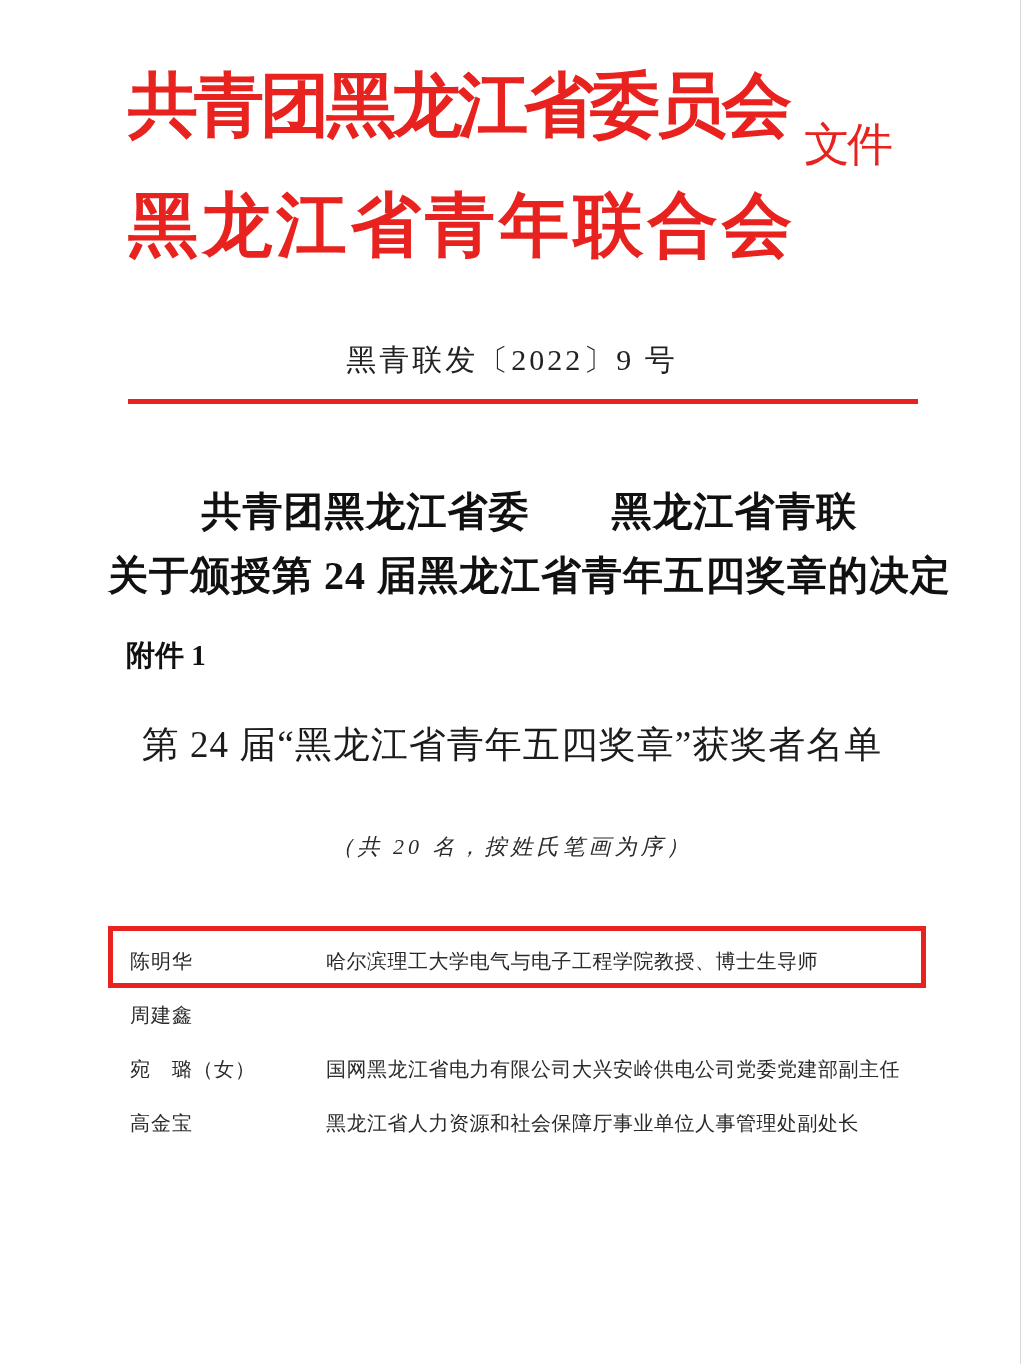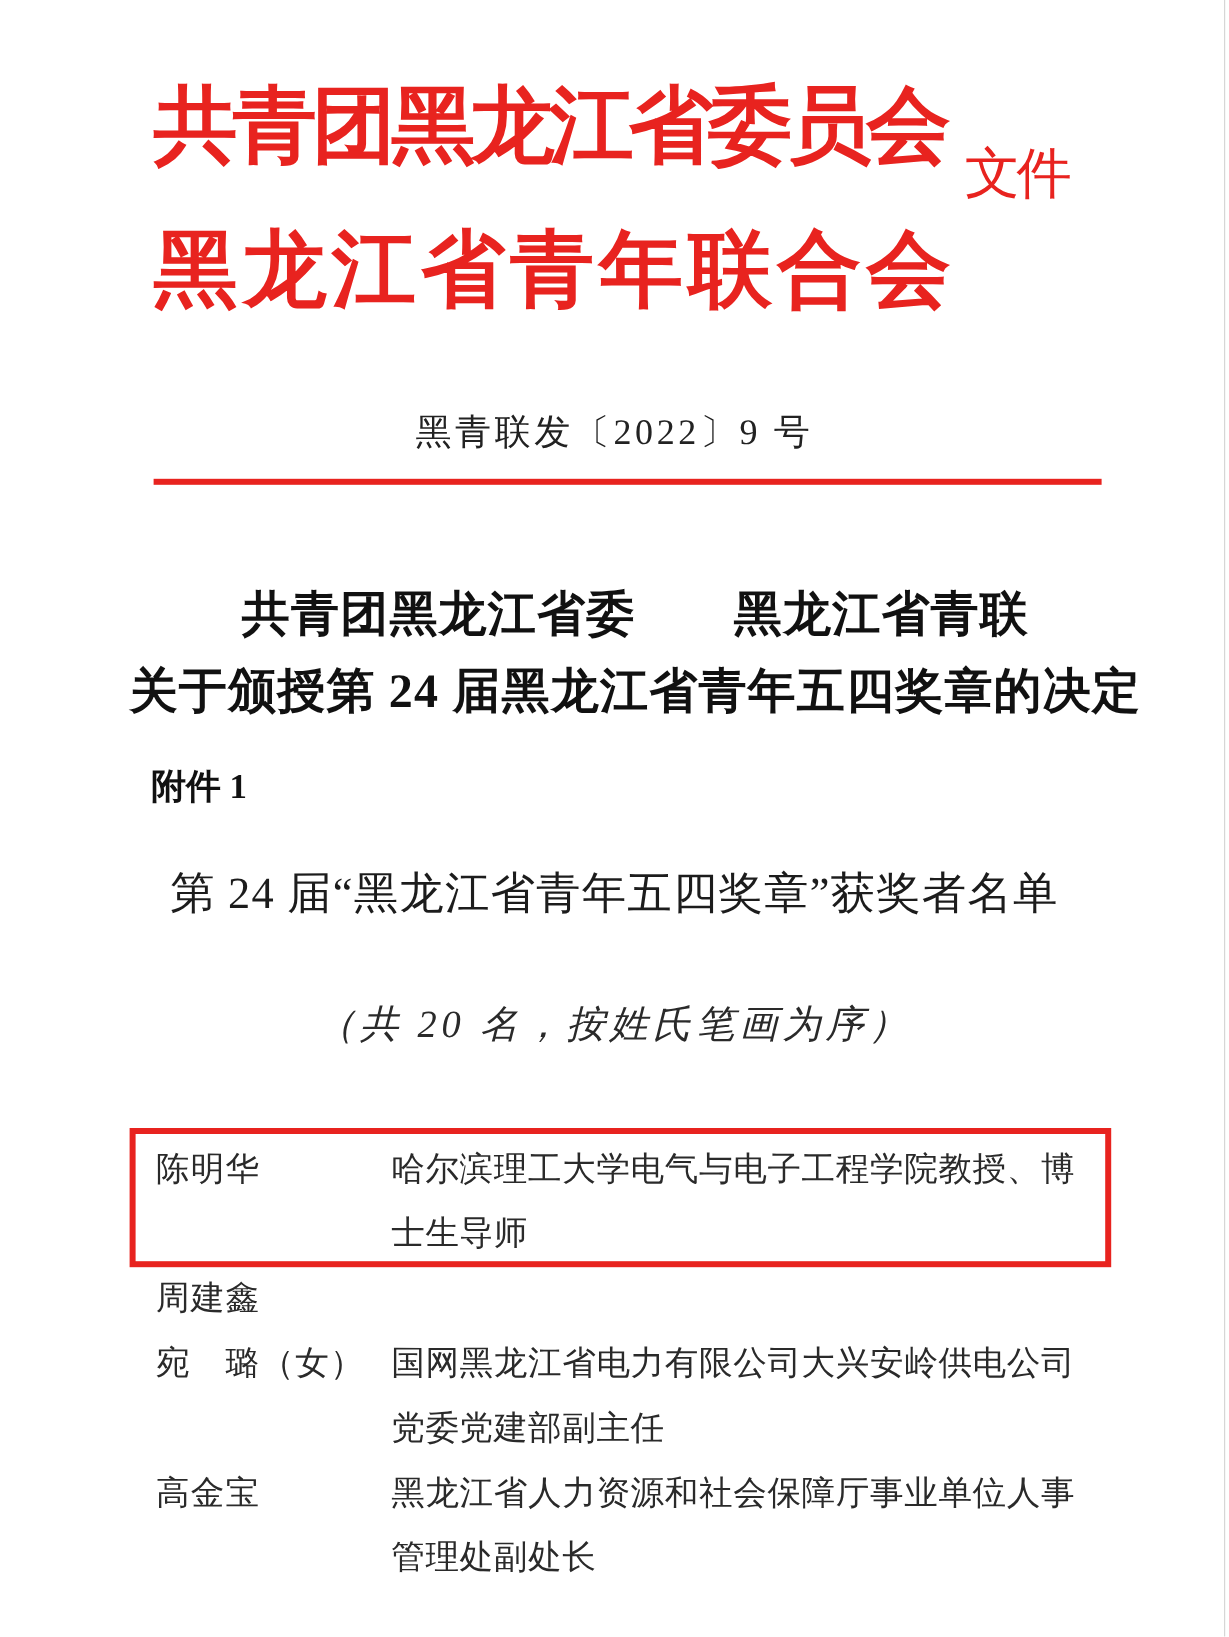--- a/index.html
+++ b/index.html
@@ -89,34 +89,34 @@
   .list-title {
     margin-top: 44px;
     text-align: center;
     font-size: 37px;
     letter-spacing: 1px;
     color: #1c1c1c;
   }
   .list-subtitle {
     margin-top: 62px;
     text-align: center;
-    font-size: 32px;
+    font-size: 22px;
     font-style: italic;
     letter-spacing: 4px;
     color: #2a2a2a;
   }
 
   
   .winners {
     margin: 72px 0 0 130px;
     width: 772px;
   }
   .winner {
     display: flex;
-    font-size: 28px;
+    font-size: 20px;
     line-height: 54px;
     color: #2a2a2a;
   }
   .winner-name {
     flex: none;
     width: 196px;
     letter-spacing: 1px;
     white-space: nowrap;
   }
   .winner-desc {

